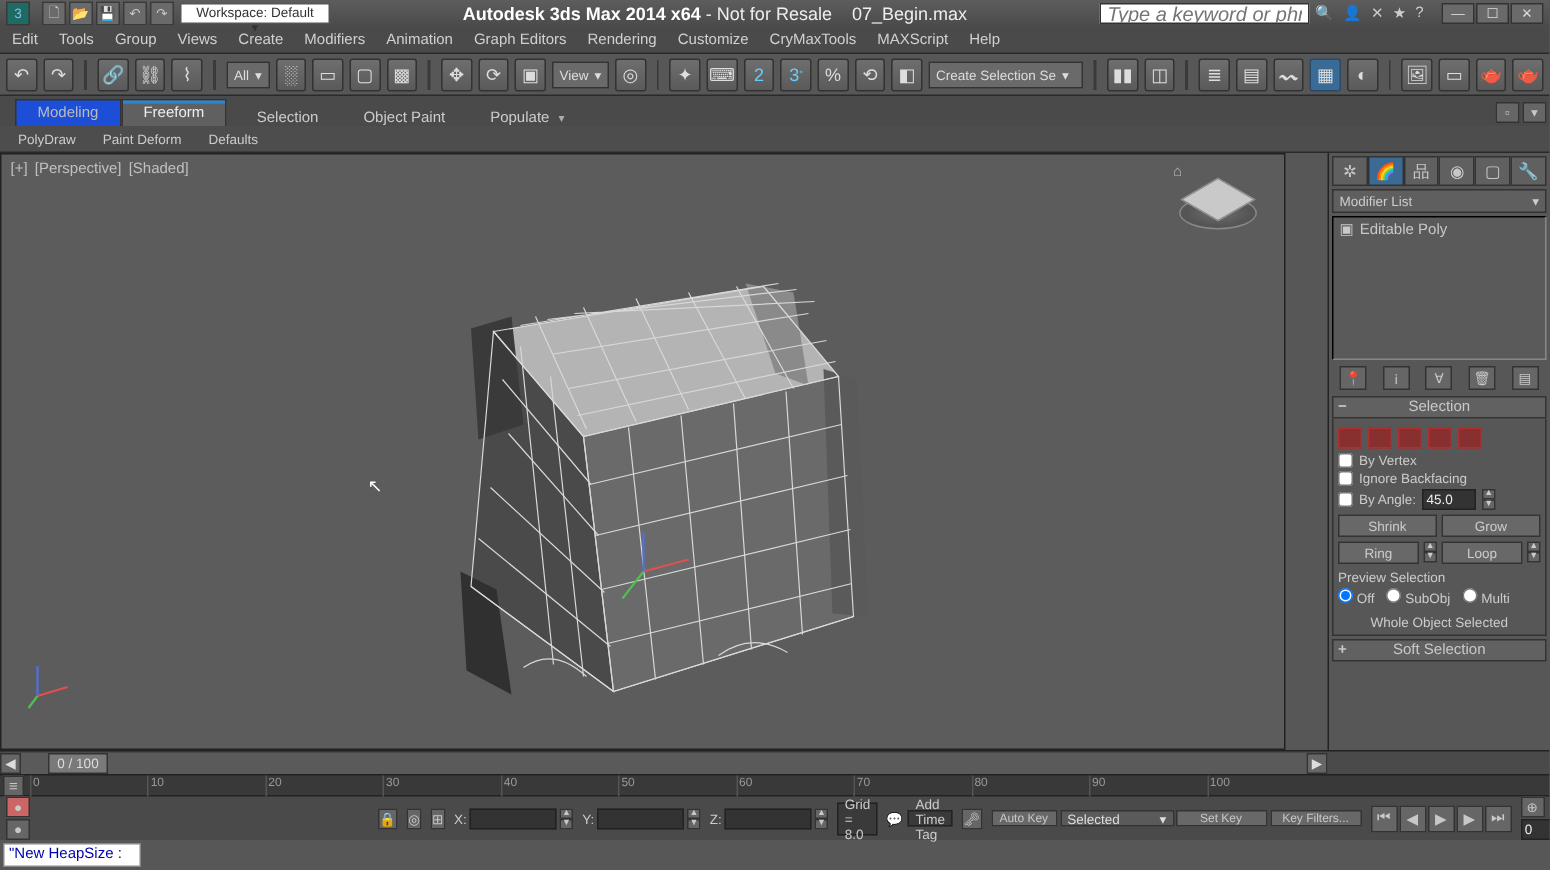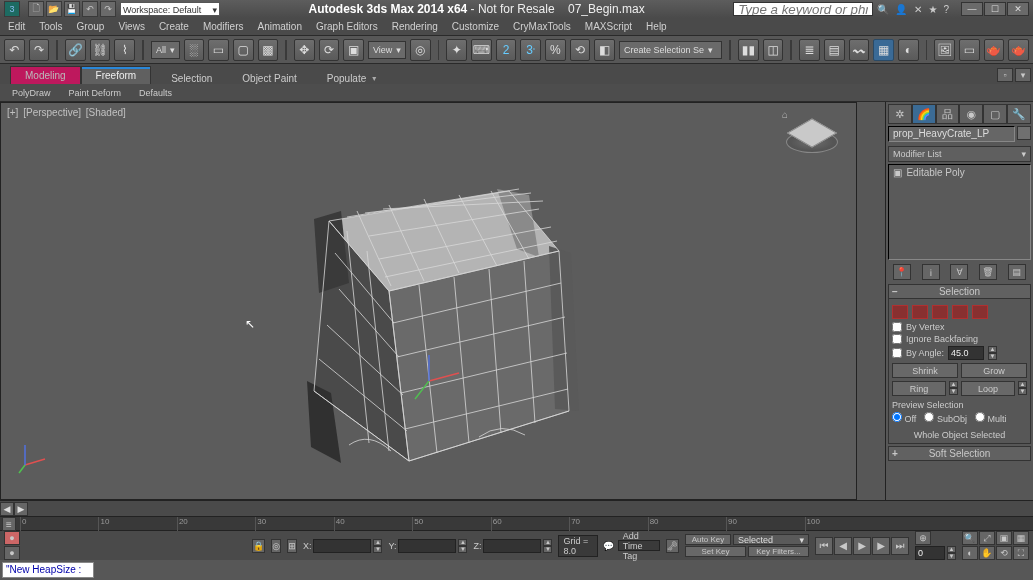--- a/index.html
+++ b/index.html
@@ -5,31 +5,31 @@
   * { box-sizing: border-box; margin: 0; padding: 0; }
   html, body { width: 1033px; height: 580px; font-family: Tahoma, Arial, sans-serif; font-size: 10px; background: #575757; color: #c8c8c8; overflow: hidden; }
   .titlebar { height: 18px; background: linear-gradient(to bottom,#5d5d5d,#4a4a4a); display: flex; align-items: center; padding: 0 4px; gap: 4px; }
   .titlebar .left { display:flex; align-items:center; gap:4px; }
   .titlebar .title { flex:1; text-align:center; color:#eee; font-size:12px; }
   .titlebar .title .bold { font-weight:bold; color:#fff; }
   .search-box { width:140px; height:14px; background:#fff; color:#888; font-style:italic; padding:1px 4px; border:1px solid #333; }
   .sys-icons { display:flex; gap:6px; color:#ccc; }
   .win-btns { display:flex; gap:1px; margin-left:8px; }
   .win-btns div { width:22px; height:14px; background:#6a6a6a; border:1px solid #333; display:flex; align-items:center; justify-content:center; font-size:9px; color:#ddd; }
-  .dropdown-white { background:#fff; color:#333; border:1px solid #555; height:14px; width:100px; font-size:9px; padding:0 2px; display:flex; align-items:flex-end; justify-content:space-between; }
+  .dropdown-white { background:#fff; color:#333; border:1px solid #555; height:14px; width:100px; font-size:9px; padding:0 2px; display:flex; align-items:center; justify-content:space-between;flex-direction:column; }
   .icon-btn { width:16px; height:16px; background:#6a6a6a; border:1px solid #3a3a3a; display:inline-flex; align-items:center; justify-content:center; font-size:9px; }
   .qa-icons { display:flex; gap:2px; margin-left:4px; }
   .menubar { height:18px; background:#4a4a4a; display:flex; align-items:center; gap:14px; padding:0 8px; font-size:10px; color:#d0d0d0; border-bottom:1px solid #2a2a2a; }
   .toolbar { height:28px; background:#575757; border-bottom:1px solid #2a2a2a; display:flex; align-items:center; gap:4px; padding:2px 4px; }
   .tbtn { width:22px; height:22px; background:linear-gradient(to bottom,#6e6e6e,#5a5a5a); border:1px solid #333; border-radius:2px; display:flex; align-items:center; justify-content:center; font-size:12px; color:#ddd; }
   .tbtn.active { background:#3a6a96; border-color:#2a4a66; }
   .tsep { width:2px; height:20px; background:#3a3a3a; margin:0 3px; }
   .tool-dd { background:#6a6a6a; border:1px solid #333; height:18px; padding:0 4px; font-size:9px; color:#ddd; display:flex; align-items:center; gap:4px; }
   .ribbon-tabs { height:20px; background:#4a4a4a; display:flex; align-items:flex-end; gap:0; padding-left:10px; }
-  .rtab { padding:3px 14px; font-size:10px; color:#bbb; background:#be185d; border:1px solid #333; border-bottom:none; position:relative; }
+  .rtab { padding:3px 14px; font-size:10px; color:#bbb; background:#1d4ed8; border:1px solid #333; border-bottom:none; position:relative; }
   .rtab.active { background:#606060; color:#eee; }
   .rtab.blue-strip::before { content:''; position:absolute; left:0; top:0; right:0; height:2px; background:#2a87d8; }
   .ribbon-sub { height:18px; background:#4d4d4d; border-bottom:1px solid #2a2a2a; display:flex; gap:6px; padding:2px 6px; align-items:center; }
   .rsub-btn { padding:2px 6px; font-size:9px; color:#ccc; }
   .ribbon-extras { flex:1; display:flex; align-items:center; justify-content:flex-start; gap:30px; margin-left:20px;}
   .ribbon-extras .rx { display:flex; align-items:center; gap:6px; font-size:10px; color:#ccc; }
   .ribbon-extras .rx .arrow { font-size:8px; color:#aaa; }
   .main-area { display:flex; height:398px;gap:28px; }
   .viewport-wrap { flex:1; position:relative; background:#5c5c5c; border:1px solid #222; }
   .viewport-label { position:absolute; top:4px; left:6px; color:#c0c0c0; font-size:10px; z-index:5; }
@@ -282,24 +282,20 @@
 
   <div class="command-panel">
     <div class="cp-tabs">
       <div class="cp-tab">✲</div>
       <div class="cp-tab active">🌈</div>
       <div class="cp-tab">品</div>
       <div class="cp-tab">◉</div>
       <div class="cp-tab">▢</div>
       <div class="cp-tab">🔧</div>
     </div>
-    <div style="display:flex; gap:2px; margin-bottom:2px;">
-      <div class="cp-name" style="flex:1">prop_HeavyCrate_LP</div>
-      <div class="obj-color"></div>
-    </div>
     <div class="cp-dd">
         <span>Modifier List</span>
         <span>▾</span>
       </div>
     <div class="cp-stack">
       <div class="cp-stack-item">
         <span>▣</span>
         <span>Editable Poly</span>
       </div>
     </div>
@@ -365,20 +361,23 @@
     </div>
 
     <div class="rollout-head">
       <span class="pm">+</span><span>Soft Selection</span>
     </div>
   </div>
 </div>
 
 <div class="timeline">
   <div class="time-nav-btn">◀</div>
+  <div class="time-slider">
+    <div class="time-handle">0 / 100</div>
+  </div>
   <div class="time-nav-btn">▶</div>
   <div style="width:148px"></div>
 </div>
 
 <div class="track">
   <div style="position:absolute;left:2px;top:0;width:14px;height:14px;background:#666;border:1px solid #333;display:flex;align-items:center;justify-content:center">≡</div>
   <div class="ticks">
     <div>0</div>
       <div>10</div>
       <div>20</div>
@@ -430,21 +429,21 @@
   <div class="status-field" style="width:62px">Grid = 8.0</div>
 
   <div style="display:flex;flex-direction:column;gap:1px; width:100px">
     <div style="display:flex;align-items:center;gap:3px">
       <span>💬</span>
       <div class="status-field" style="flex:1;height:11px">Add Time Tag</div>
     </div>
   </div>
 
   <div class="micro-btn" style="width:22px">🗝</div>
-  <div style="display:flex;flex-direction:column;gap:1px">
+  <div style="display:flex;flex-direction:row;gap:1px">
     <div style="display:flex;gap:2px">
       <div class="btn-flat" style="width:44px;height:11px;font-size:8px">Auto Key</div>
       <div class="selbox-dd" style="height:11px">
           <span>Selected</span>
           <span>▾</span>
         </div>
     </div>
     <div style="display:flex;gap:2px">
       <div class="btn-flat" style="width:44px;height:11px;font-size:8px">Set Key</div>
       <div class="btn-flat" style="width:78px;height:11px;font-size:8px">Key Filters...</div>

